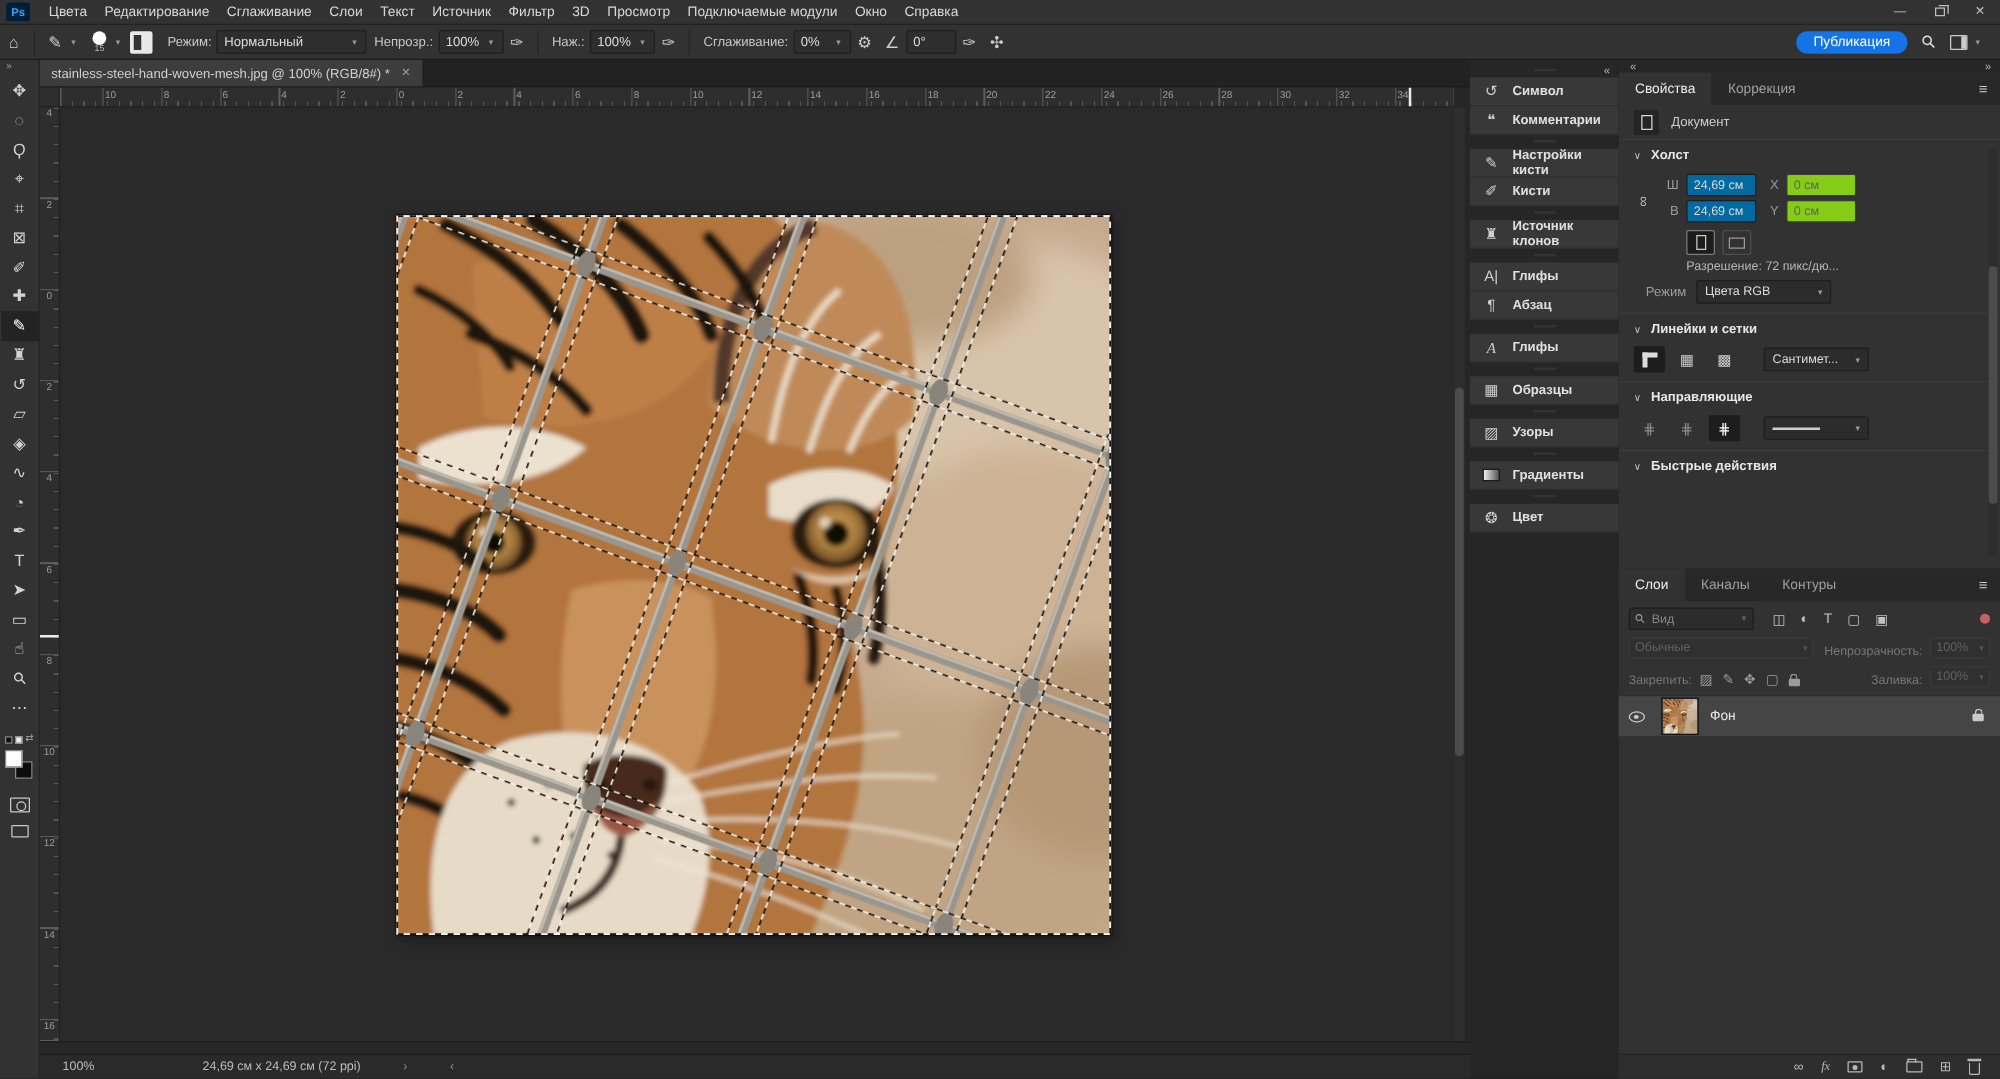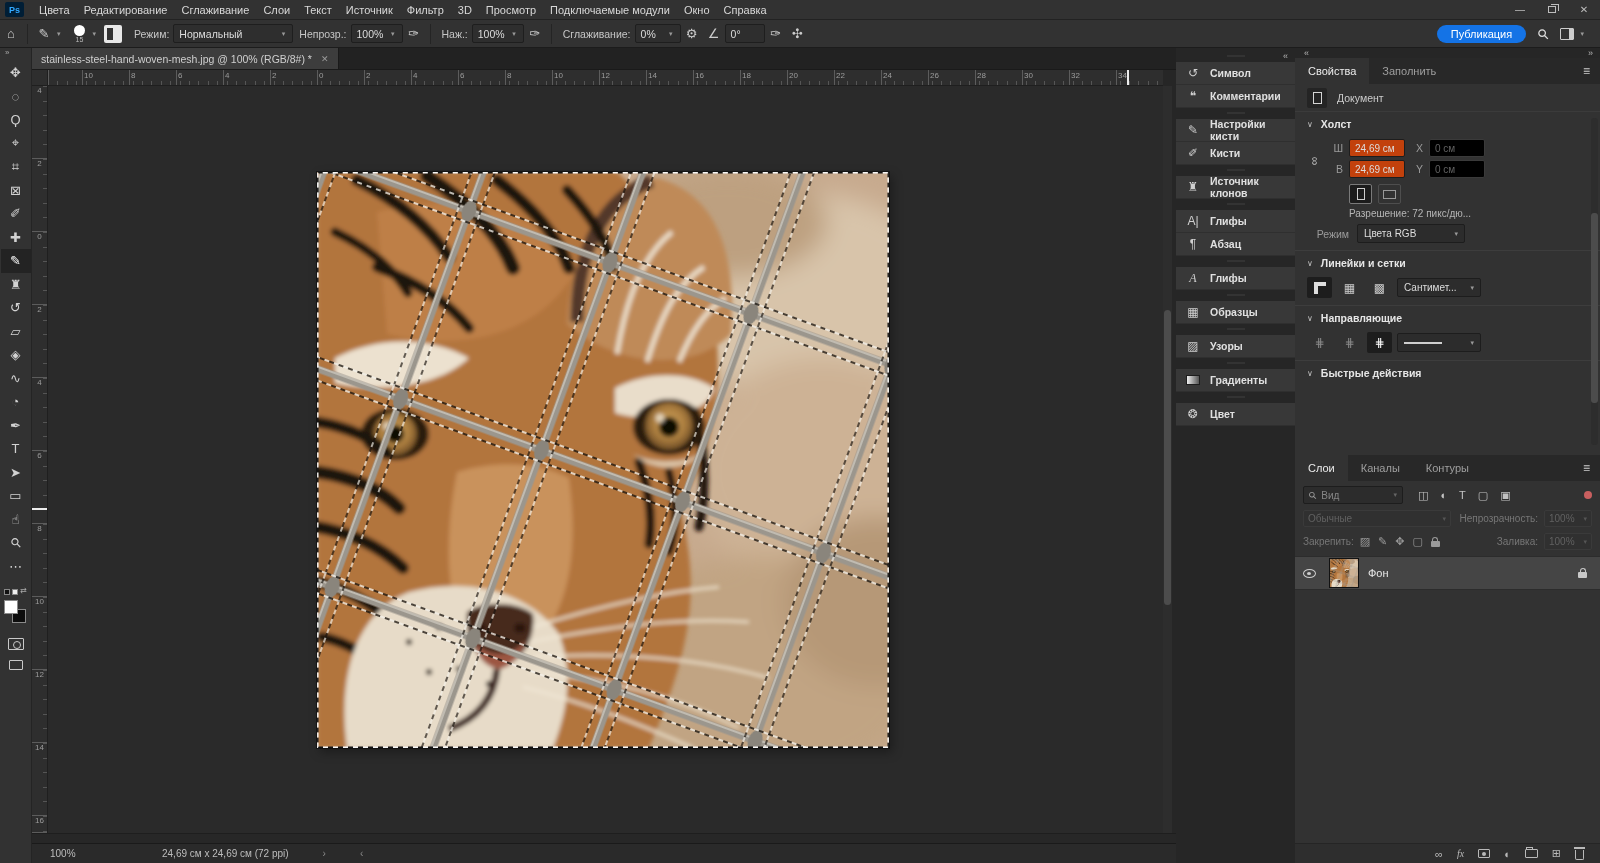--- a/index.html
+++ b/index.html
@@ -119,23 +119,23 @@
   .docrow{display:flex;align-items:center;gap:10px;padding:5px 12px;border-bottom:1px solid #3b3b3b;height:28px}
   .docicon{width:20px;height:20px;background:#242424;border-radius:2px;display:flex;align-items:center;justify-content:center}
   .icon-page{width:9px;height:12px;border:1px solid #d5d5d5;display:inline-block}
   .docrow span{font-size:10.5px;color:#cccccc}
   .sechead{display:flex;align-items:center;gap:8px;padding:6px 12px;height:24px}
   .sechead .chev{font-size:8px;color:#c0c0c0}
   .sechead .st{font-size:10.5px;font-weight:bold;color:#e6e6e6}
   .linkic{position:absolute;left:16px;top:96px;color:#bdbdbd;font-size:12px;transform:rotate(90deg)}
   .frow{display:flex;align-items:center;margin:3px 0 3px 36px;gap:6px;font-size:10.5px}
   .flabel{color:#9b9b9b;width:12px;text-align:right}
-  .ffield{width:56px;height:18px;background:#c2410c;border:1px solid #1d1d1d;border-radius:2px;
+  .ffield{width:56px;height:18px;background:#0369a1;border:1px solid #1d1d1d;border-radius:2px;
           display:flex;align-items:center;padding:0 5px;color:#dcdcdc;font-size:10px}
-  .ffield.dis{color:#616161;background:#000000;border-color:#3a3a3a}
+  .ffield.dis{color:#616161;background:#84cc16;border-color:#3a3a3a}
   .orow{display:flex;margin:6px 0 4px 54px}
   .orient{width:23px;height:20px;border:1px solid #4e4e4e;display:flex;align-items:center;justify-content:center;margin-right:6px;border-radius:2px}
   .orient.active{background:#1c1c1c;border-color:#7a7a7a}
   .port-ic{width:8px;height:12px;border:1px solid #ccc}
   .land-ic{width:13px;height:9px;border:1px solid #999}
   .resol{margin:4px 0 2px 54px;color:#b5b5b5;font-size:10px}
   .prow{display:flex;align-items:center;margin:5px 0 0 12px;font-size:10.5px;gap:8px}
   .plab{width:42px;text-align:right;color:#9b9b9b}
   .dd{height:19px;background:#2c2c2c;border:1px solid #1d1d1d;border-radius:2px;display:flex;
       align-items:center;padding:0 6px;color:#dcdcdc;font-size:10px}
@@ -144,34 +144,34 @@
   .dd.dis .car{color:#555}
   .w108{width:108px}.w92{width:92px}.w84{width:84px}
   .chk{width:14px;height:14px;background:#2c2c2c;border:1px solid #6b6b6b;border-radius:2px;flex:none}
   .pdiv{height:1px;background:#3d3d3d;margin:7px 0 0 0}
   .tbtnrow{display:flex;align-items:center;margin:2px 0 4px 12px}
   .tbtn{width:25px;height:21px;border-radius:2px;display:flex;align-items:center;justify-content:center;
         color:#c9c9c9;font-size:12px;margin-right:5px;position:relative}
   .tbtn.active{background:#1d1d1d;color:#fff}
   .ruler-ic{width:12px;height:12px;border-left:4px solid #ddd;border-top:4px solid #ddd}
   .line-sw{width:38px;height:2px;background:#cfcfcf}
-  .ml14{}
+  .ml14{margin-left:14px}
   .pscroll{position:absolute;right:2px;top:60px;bottom:10px;width:7px;background:#2d2d2d;border-radius:3px}
   .pscroll-thumb{position:absolute;left:0;top:95px;width:7px;height:190px;background:#4c4c4c;border-radius:3px}
 
   
   .layers{position:absolute;left:0;right:0;top:407px;bottom:0;background:#323232}
   .lfilter{display:flex;align-items:center;padding:5px 8px 3px 8px}
   .lsearch{width:100px;height:18px;background:#2c2c2c;border:1px solid #1d1d1d;border-radius:2px;
            display:flex;align-items:center;padding:0 5px;gap:5px;color:#868686;font-size:10px}
   .lsearch .icon-search{font-size:10px;color:#9a9a9a}
   .lsearch .car{margin-left:auto;font-size:7px;color:#666}
   .lficons{display:flex;gap:12px;margin-left:15px;color:#c2c2c2;font-size:11px;align-items:center}
   .reddot{width:8px;height:8px;border-radius:50%;background:#c95f5f;margin-left:auto}
-  .lblend,.llock{display:flex;align-items:center;padding:3px 8px;font-size:10px;color:#767676;gap:6px}
+  .lblend,.llock{display:flex;align-items:flex-end;padding:3px 8px;font-size:10px;color:#767676;gap:6px}
   .ddm{width:48px;height:17px;display:flex;align-items:center;background:#303030;border:1px solid #3a3a3a;
        border-radius:2px;color:#616161;padding:0 4px;font-size:10px}
   .ddm .car{margin-left:auto;font-size:7px;color:#555}
   .blenddd{width:148px}
   .lockics{display:flex;gap:8px;color:#9a9a9a;font-size:11px;align-items:center}
   .lrow{height:34px;background:#454545;display:flex;align-items:center;margin-top:3px;
         border-top:1px solid #2c2c2c;border-bottom:1px solid #2c2c2c}
   .leye{width:28px;display:flex;justify-content:center}
   .icon-eye{width:13px;height:9px;border:1px solid #cfcfcf;border-radius:50%;position:relative;display:inline-block}
   .icon-eye::after{content:'';position:absolute;inset:2px 3.5px;border-radius:50%;background:#cfcfcf}
@@ -571,21 +571,21 @@
 
   <div class="rightcol">
     <div class="rc-header">
       <span class="lft">«</span>
       <span class="rgt">»</span>
     </div>
 
     <div class="props">
       <div class="ptabs">
         <div class="ptab active">Свойства</div>
-        <div class="ptab">Заполнить</div>
+        <div class="ptab">Коррекция</div>
         <div class="pmenu">≡</div>
       </div>
       <div class="docrow">
         <div class="docicon">
             <span class="icon-page"></span>
           </div>
         <span>Документ</span>
       </div>
       <div class="sechead">
         <span class="chev">∨</span>

